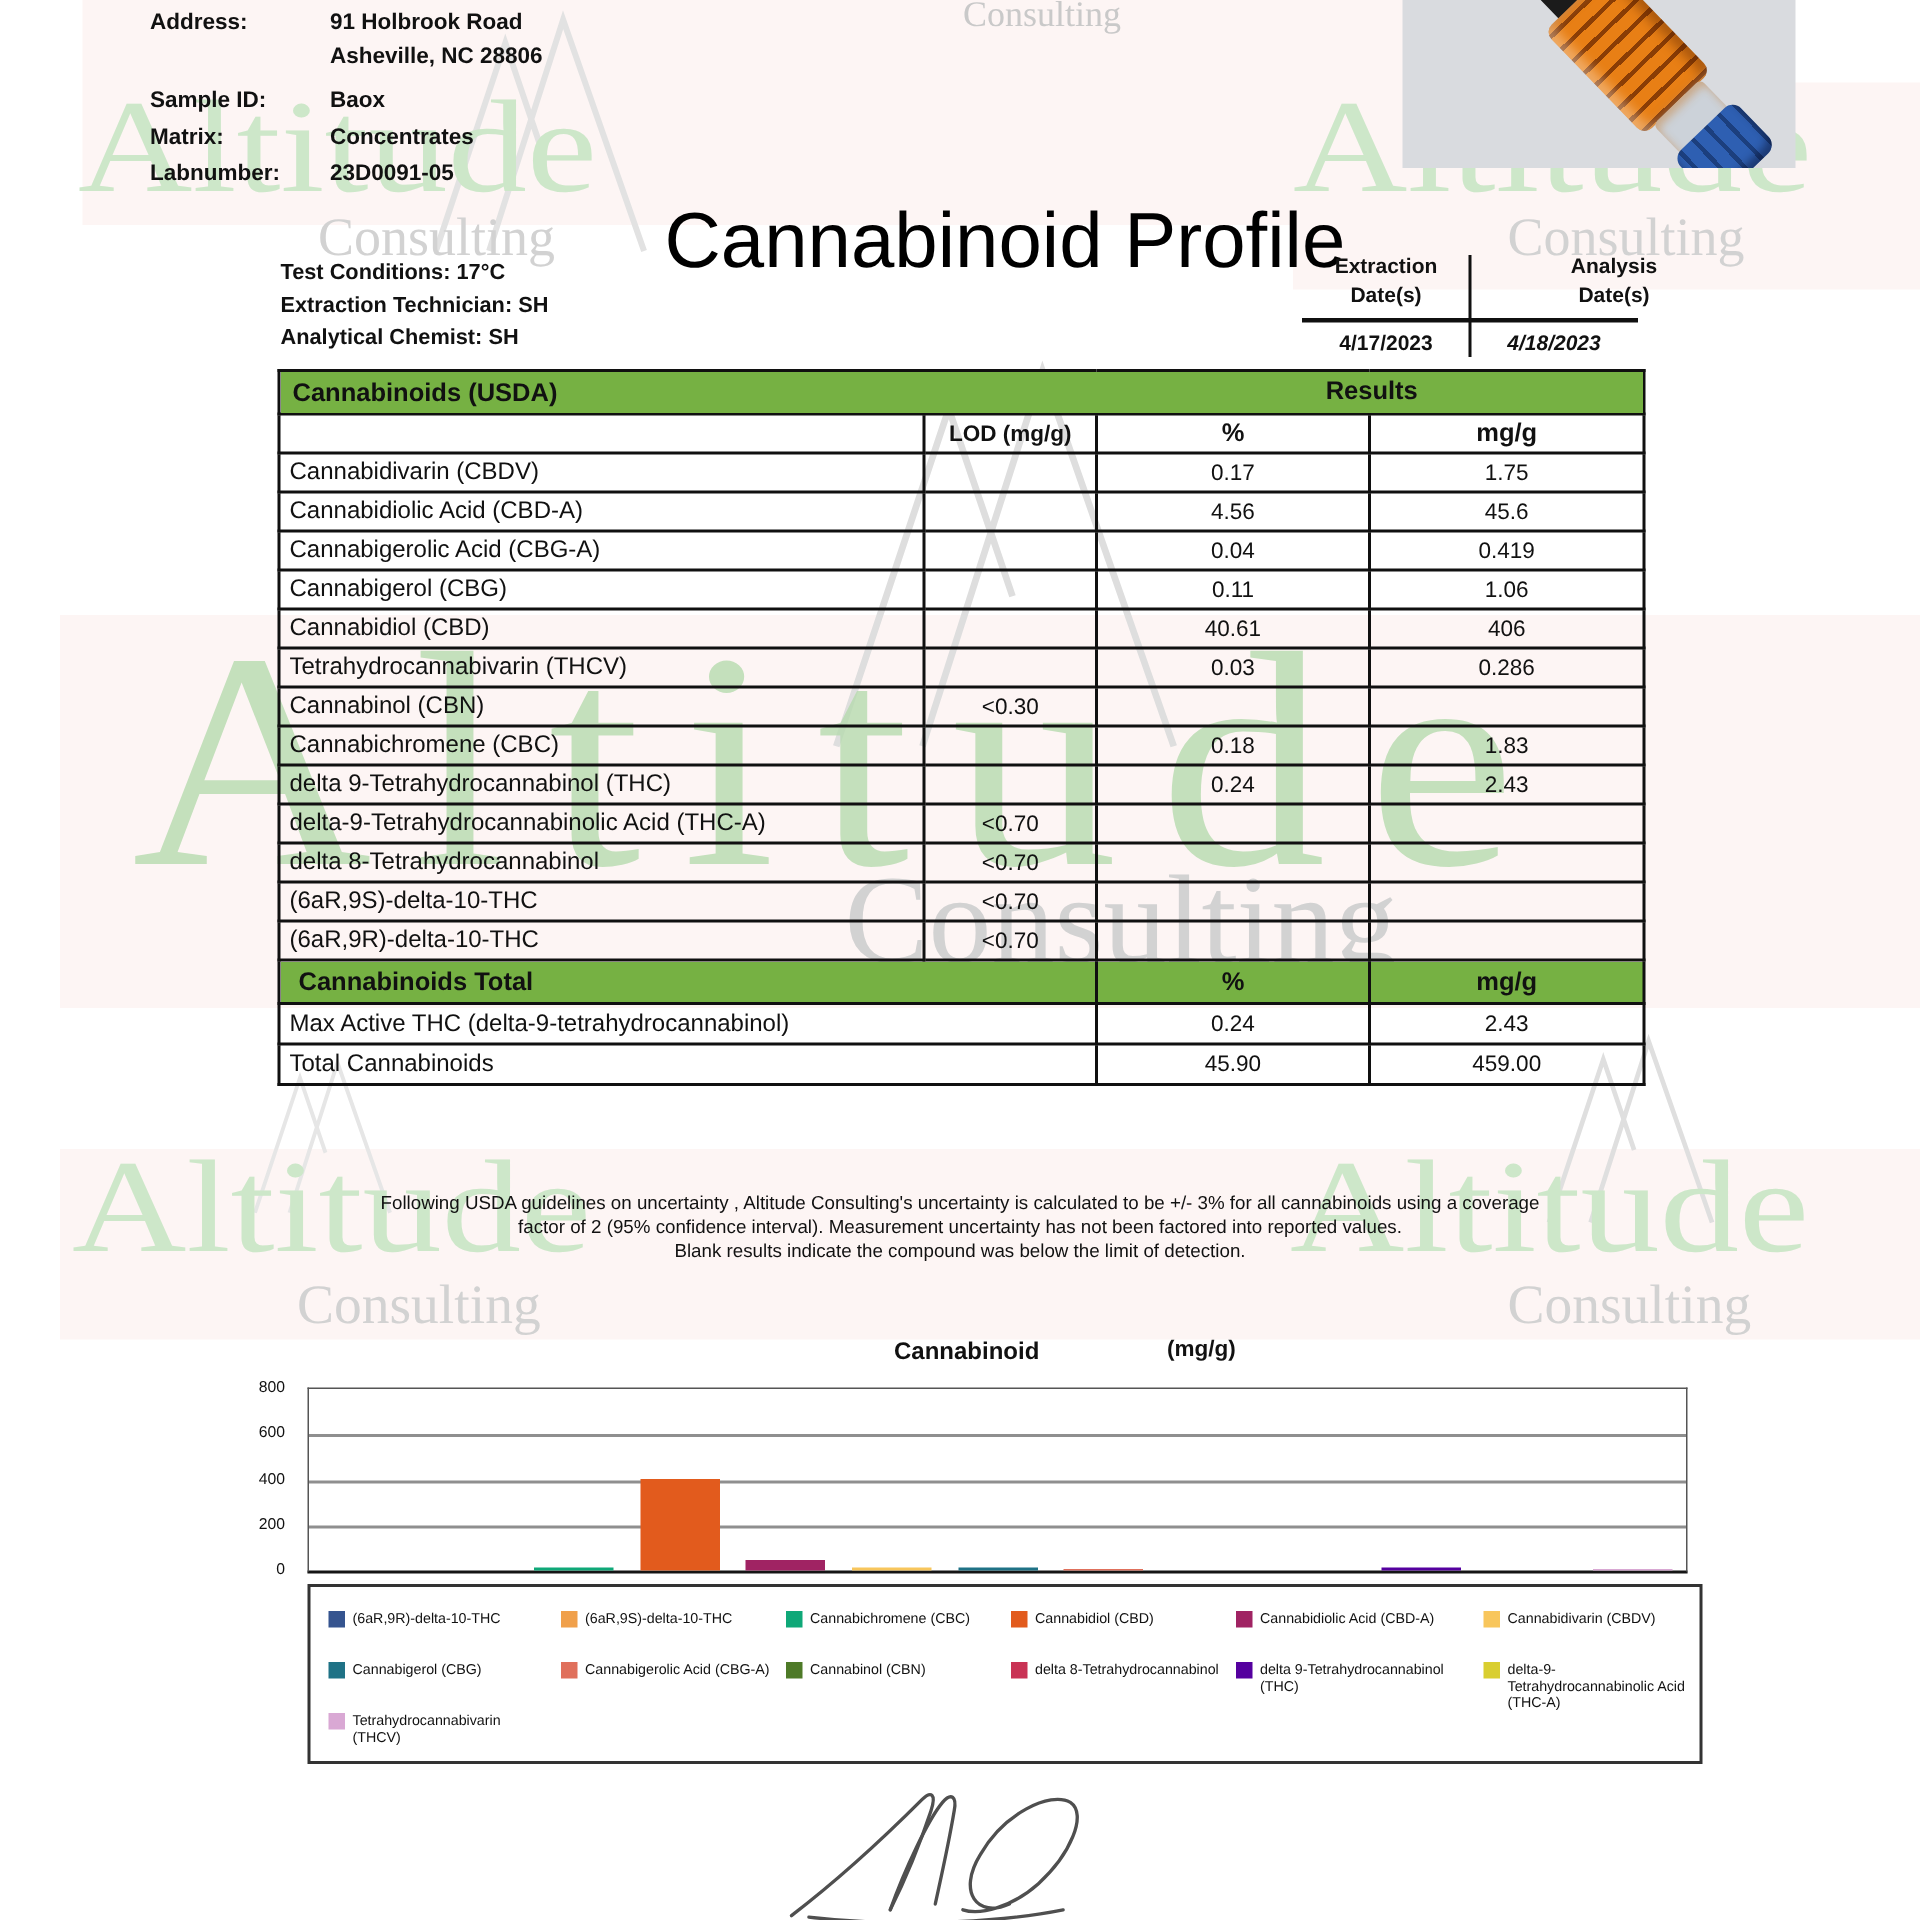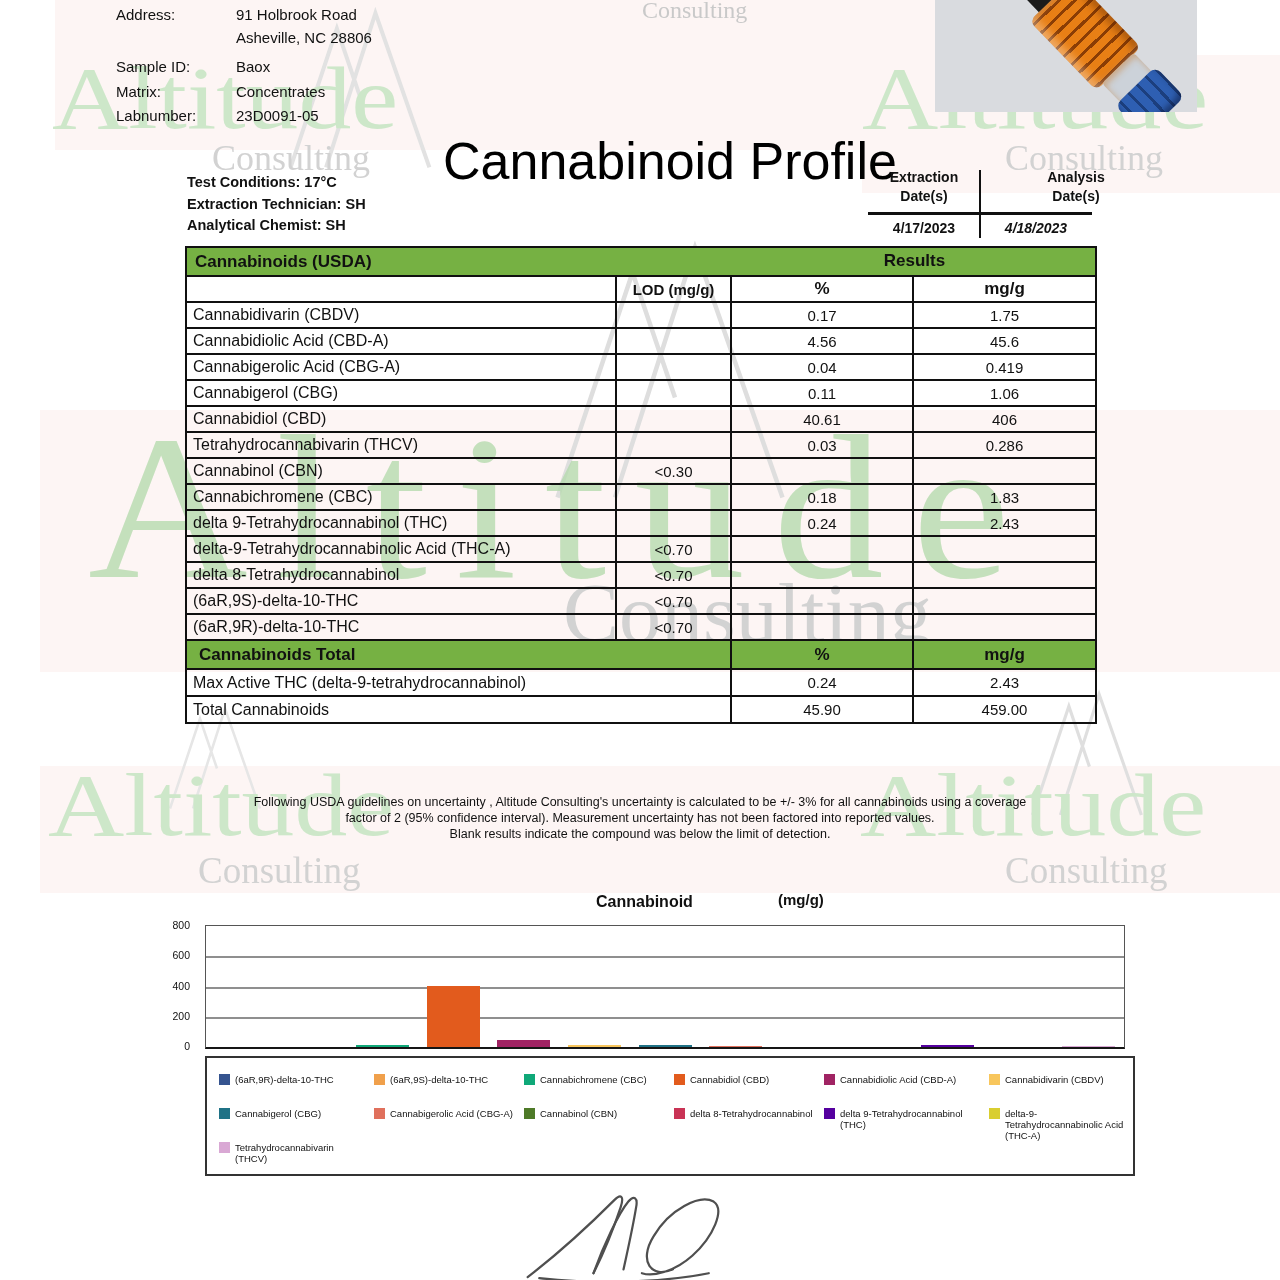--- a/index.html
+++ b/index.html
@@ -6,21 +6,21 @@
   .page{position:relative;width:1280px;height:1280px;margin:0 auto;background:#ffffff;
         overflow:hidden;font-family:"Liberation Sans",sans-serif;color:#111;}
   .tint{position:absolute;background:#fdf5f4;z-index:0;}
   
   .wm{position:absolute;z-index:1;white-space:nowrap;line-height:1;font-family:"Liberation Serif",serif;pointer-events:none;}
   .wm-alt{color:#cde7c9;}
   .wm-alt-big{color:#b7dbaf;opacity:.8;}
   .wm-con{color:#d2d2d2;}
   .wm-logo{position:absolute;z-index:1;pointer-events:none;}
   
-  .hfield{position:absolute;font-weight:normal;font-size:15px;z-index:2;margin-left:16px;}
+  .hfield{position:absolute;font-weight:bold;font-size:15px;z-index:2;}
   .title{position:absolute;left:443px;top:131px;font-size:52px;color:#000000;z-index:2;}
   .cond{position:absolute;left:187px;font-weight:bold;font-size:14.5px;z-index:2;}
   
   .photo{position:absolute;left:935px;top:0;width:262px;height:112px;background:#d9dbdf;overflow:hidden;z-index:3;}
   .syr{position:absolute;left:132px;top:-45px;width:62px;height:185px;transform:rotate(-44deg);}
   .syr .plunger{position:absolute;left:13px;top:0;width:36px;height:30px;background:#1b1b1b;border-radius:4px;}
   .syr .barrel{position:absolute;left:0;top:26px;width:62px;height:96px;border-radius:7px;
     background:repeating-linear-gradient(180deg, #e87f15 0 4px, #8a3d05 4px 7px, #e87f15 7px 11px);
     box-shadow:inset 6px 0 8px rgba(255,255,255,.35), inset -6px 0 8px rgba(80,30,0,.4);}
   .syr .glass{position:absolute;left:9px;top:121px;width:44px;height:28px;background:#ccd2d9;border-radius:4px;

